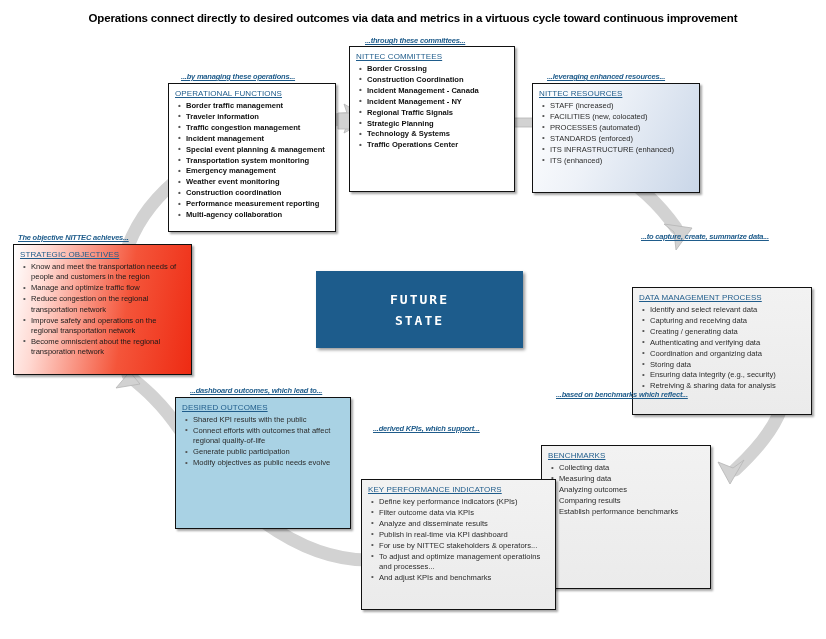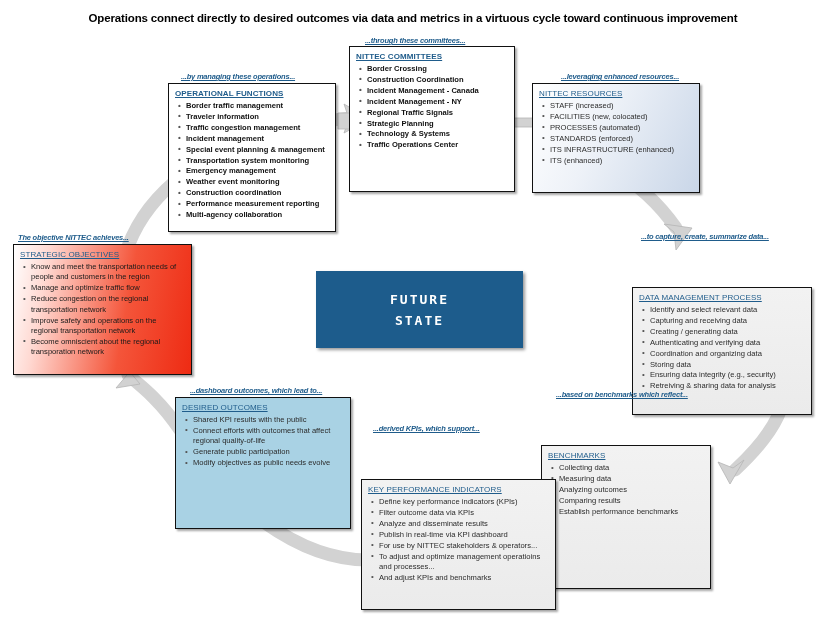--- a/index.html
+++ b/index.html
@@ -73,21 +73,21 @@
   }
   .box-grey { background: linear-gradient(180deg,#f2f2f2 0%,#ebebeb 100%); margin-top: 44px; }
   .box-lightblue { background:#a9d2e4; border-color:#111; }
   .box-red {
     background: linear-gradient(100deg,#ffffff 0%,#ffd9d2 18%,#f4553a 62%,#ee2b13 100%);
   }
   .box-red h4 { color:#1F5C8B; }
   .box-red li { color:#1a1a1a; }
 
   .box.bold-list li { font-weight:bold; color:#111; }
-  .box.bold-list h4 { font-weight:bold; }
+  .box.bold-list h4 { font-weight:normal; }
 
   .future-state {
     position:absolute;
     background:#1d5c8c;
     color:#ffffff;
     display:flex; flex-direction:column;
     align-items:center; justify-content:center;
     font-family:"DejaVu Sans Mono","Liberation Mono",monospace;
     font-size:13px; font-weight:bold; letter-spacing:2px;
     line-height:21px;
@@ -172,21 +172,21 @@
       <li>Special event planning &amp; management</li>
       <li>Transportation system monitoring</li>
       <li>Emergency management</li>
       <li>Weather event monitoring</li>
       <li>Construction coordination</li>
       <li>Performance measurement reporting</li>
       <li>Multi-agency collaboration</li>
     </ul>
   </div>
 
-  <div class="conn-label" style="left:561px; top:72px;text-align:center;">...leveraging enhanced resources...</div>
+  <div class="conn-label" style="left:547px; top:72px;text-align:center;">...leveraging enhanced resources...</div>
   <div class="box box-grad-blue" style="left:532px; top:83px; width:168px; height:110px;">
     <h4>NITTEC RESOURCES</h4>
     <ul>
       <li>STAFF (increased)</li>
       <li>FACILITIES (new, colocated)</li>
       <li>PROCESSES (automated)</li>
       <li>STANDARDS (enforced)</li>
       <li>ITS INFRASTRUCTURE (enhanced)</li>
       <li>ITS (enhanced)</li>
     </ul>

